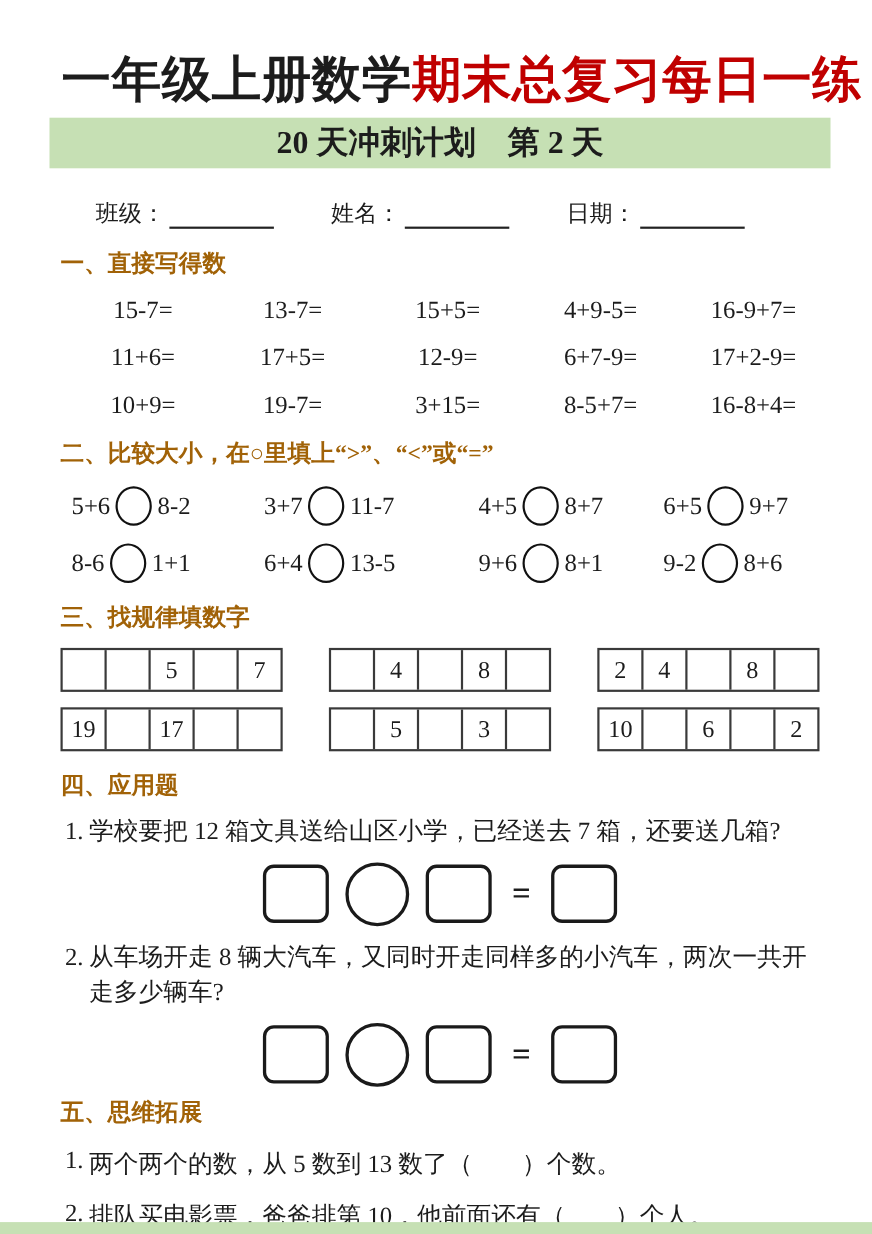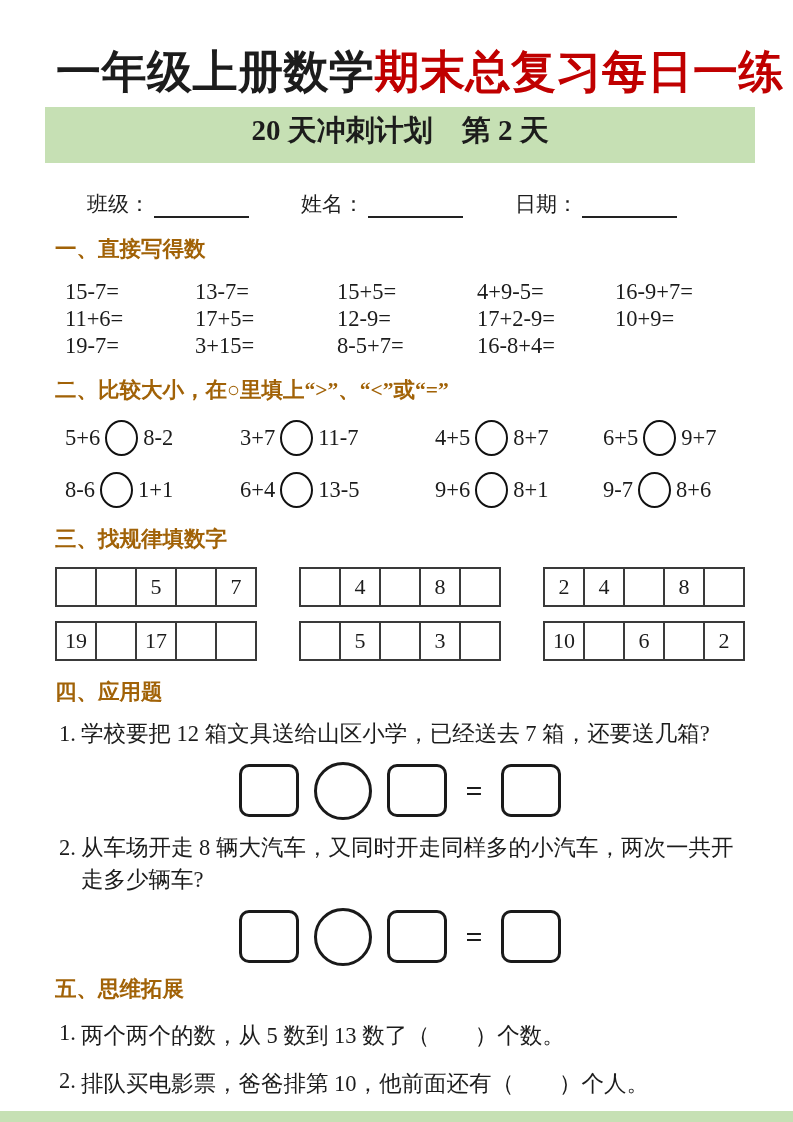--- a/index.html
+++ b/index.html
@@ -11,37 +11,38 @@
     position:relative;
     overflow:hidden;
   }
   .page { padding:22px 38px 0 45px; }
 
   .title-line { font-size:45px; font-weight:bold; white-space:nowrap; margin-top:20px; letter-spacing:0.5px;margin-left:11px; }
   .title-red { color:#c00000; }
 
   .banner {
     background:#c6e0b4;
-    height:56px; line-height:46px;
+    height:46px; line-height:46px;
     text-align:center;
     font-size:29px; font-weight:bold;
     margin-top:5px;
   }
 
   .info-line { display:flex; margin:27px 0 0 42px; font-size:21px; }
   .info-group { display:flex; align-items:flex-end; margin-right:52px; }
   .blank { display:inline-block; width:95px; border-bottom:2px solid #222; height:20px; margin-left:4px; }
 
   .sec-title { color:#a16207; font-weight:bold; font-size:21.5px; margin:16px 0 0 10px; }
 
   .arith-grid {
     display:grid;
     grid-template-columns:130px 142px 140px 138px 1fr;
-    margin:16px 0 0 20px; row-gap:1px;
+    margin:16px 0 0 20px; row-gap:17px;
     font-size:22.5px;
+    text-align:center;
   }
 
   .comp-grid {
     display:grid;
     grid-template-columns:175px 195px 168px 1fr;
     margin:16px 0 0 20px; row-gap:16px;
     font-size:22.5px; align-items:center;
   }
   .comp-item { display:flex; align-items:center; }
   .comp-circle {
@@ -102,20 +103,21 @@
   <div class="sec-title">一、直接写得数</div>
   <div class="arith-grid">
     <span>15-7=</span>
     <span>13-7=</span>
     <span>15+5=</span>
     <span>4+9-5=</span>
     <span>16-9+7=</span>
     <span>11+6=</span>
     <span>17+5=</span>
     <span>12-9=</span>
+    <span>6+7-9=</span>
     <span>17+2-9=</span>
     <span>10+9=</span>
     <span>19-7=</span>
     <span>3+15=</span>
     <span>8-5+7=</span>
     <span>16-8+4=</span>
   </div>
 
   <div class="sec-title">二、比较大小，在○里填上“&gt;”、“&lt;”或“=”</div>
   <div class="comp-grid">
@@ -148,21 +150,21 @@
       <span>6+4</span>
       <span class="comp-circle"></span>
       <span>13-5</span>
     </div>
     <div class="comp-item">
       <span>9+6</span>
       <span class="comp-circle"></span>
       <span>8+1</span>
     </div>
     <div class="comp-item">
-      <span>9-7</span>
+      <span>9-2</span>
       <span class="comp-circle"></span>
       <span>8+6</span>
     </div>
   </div>
 
   <div class="sec-title">三、找规律填数字</div>
   <div class="tables-row">
     <div class="ptable">
       <span class="cell"></span>
       <span class="cell"></span>

